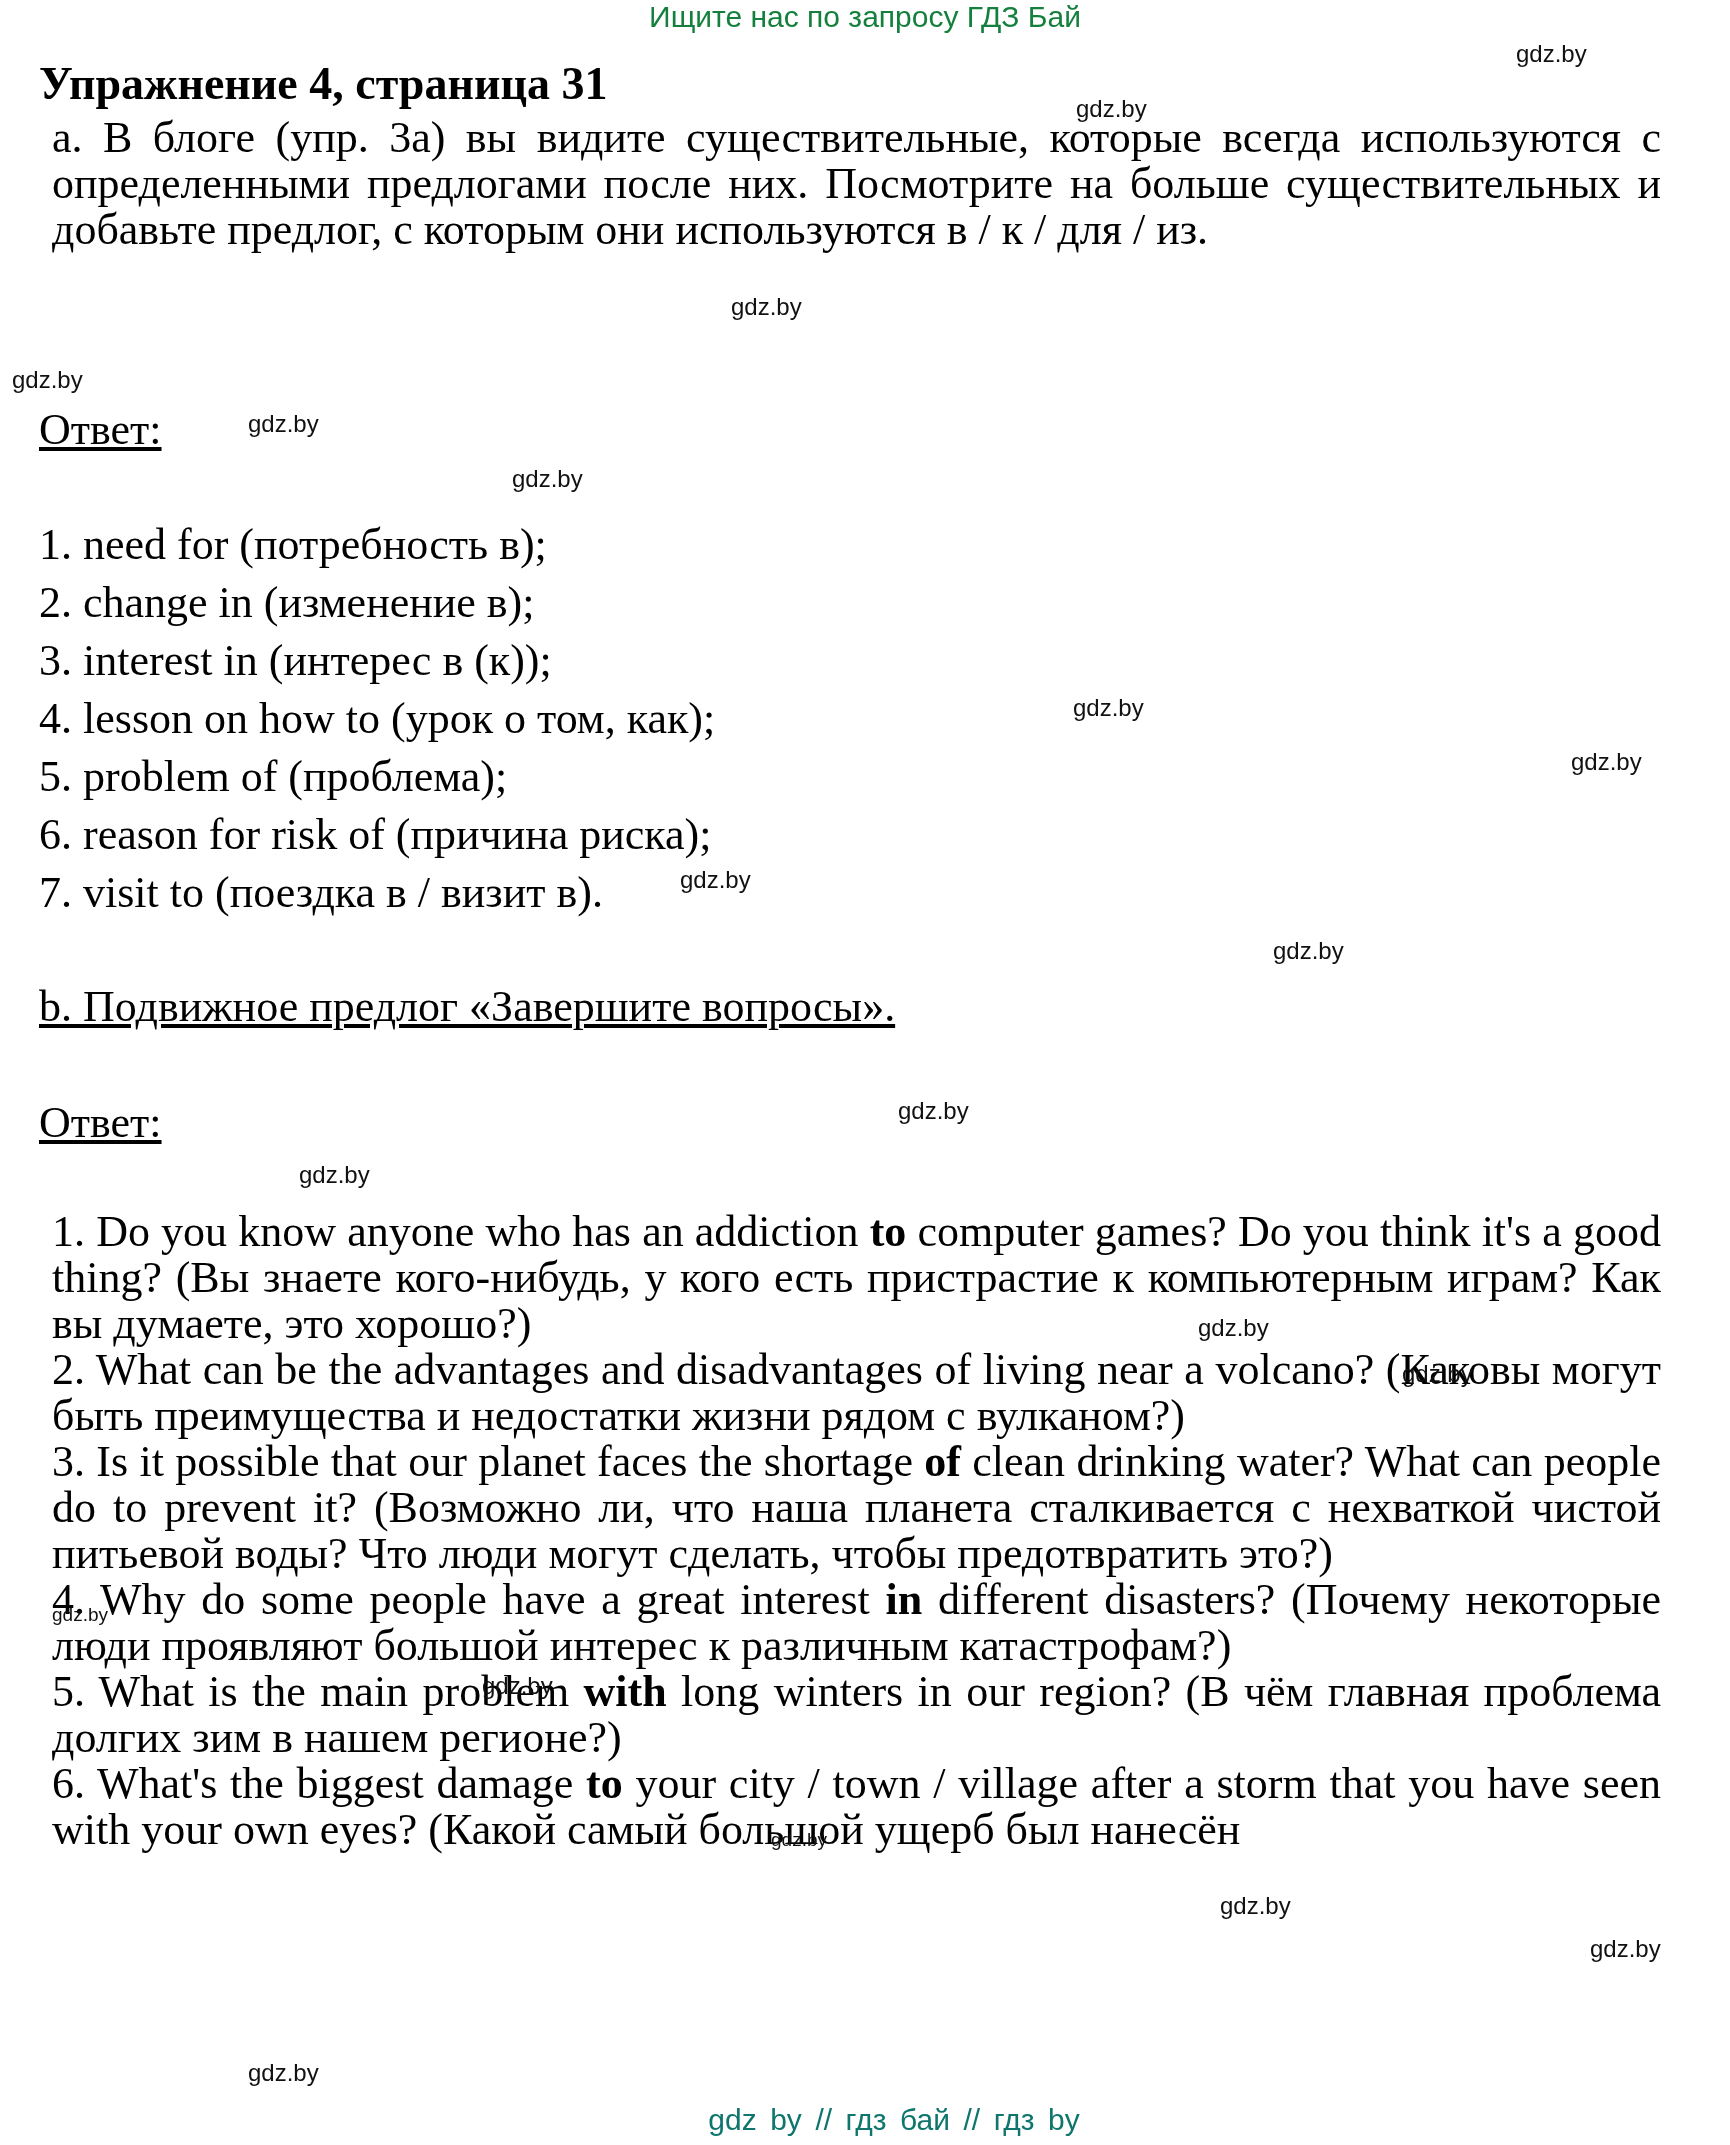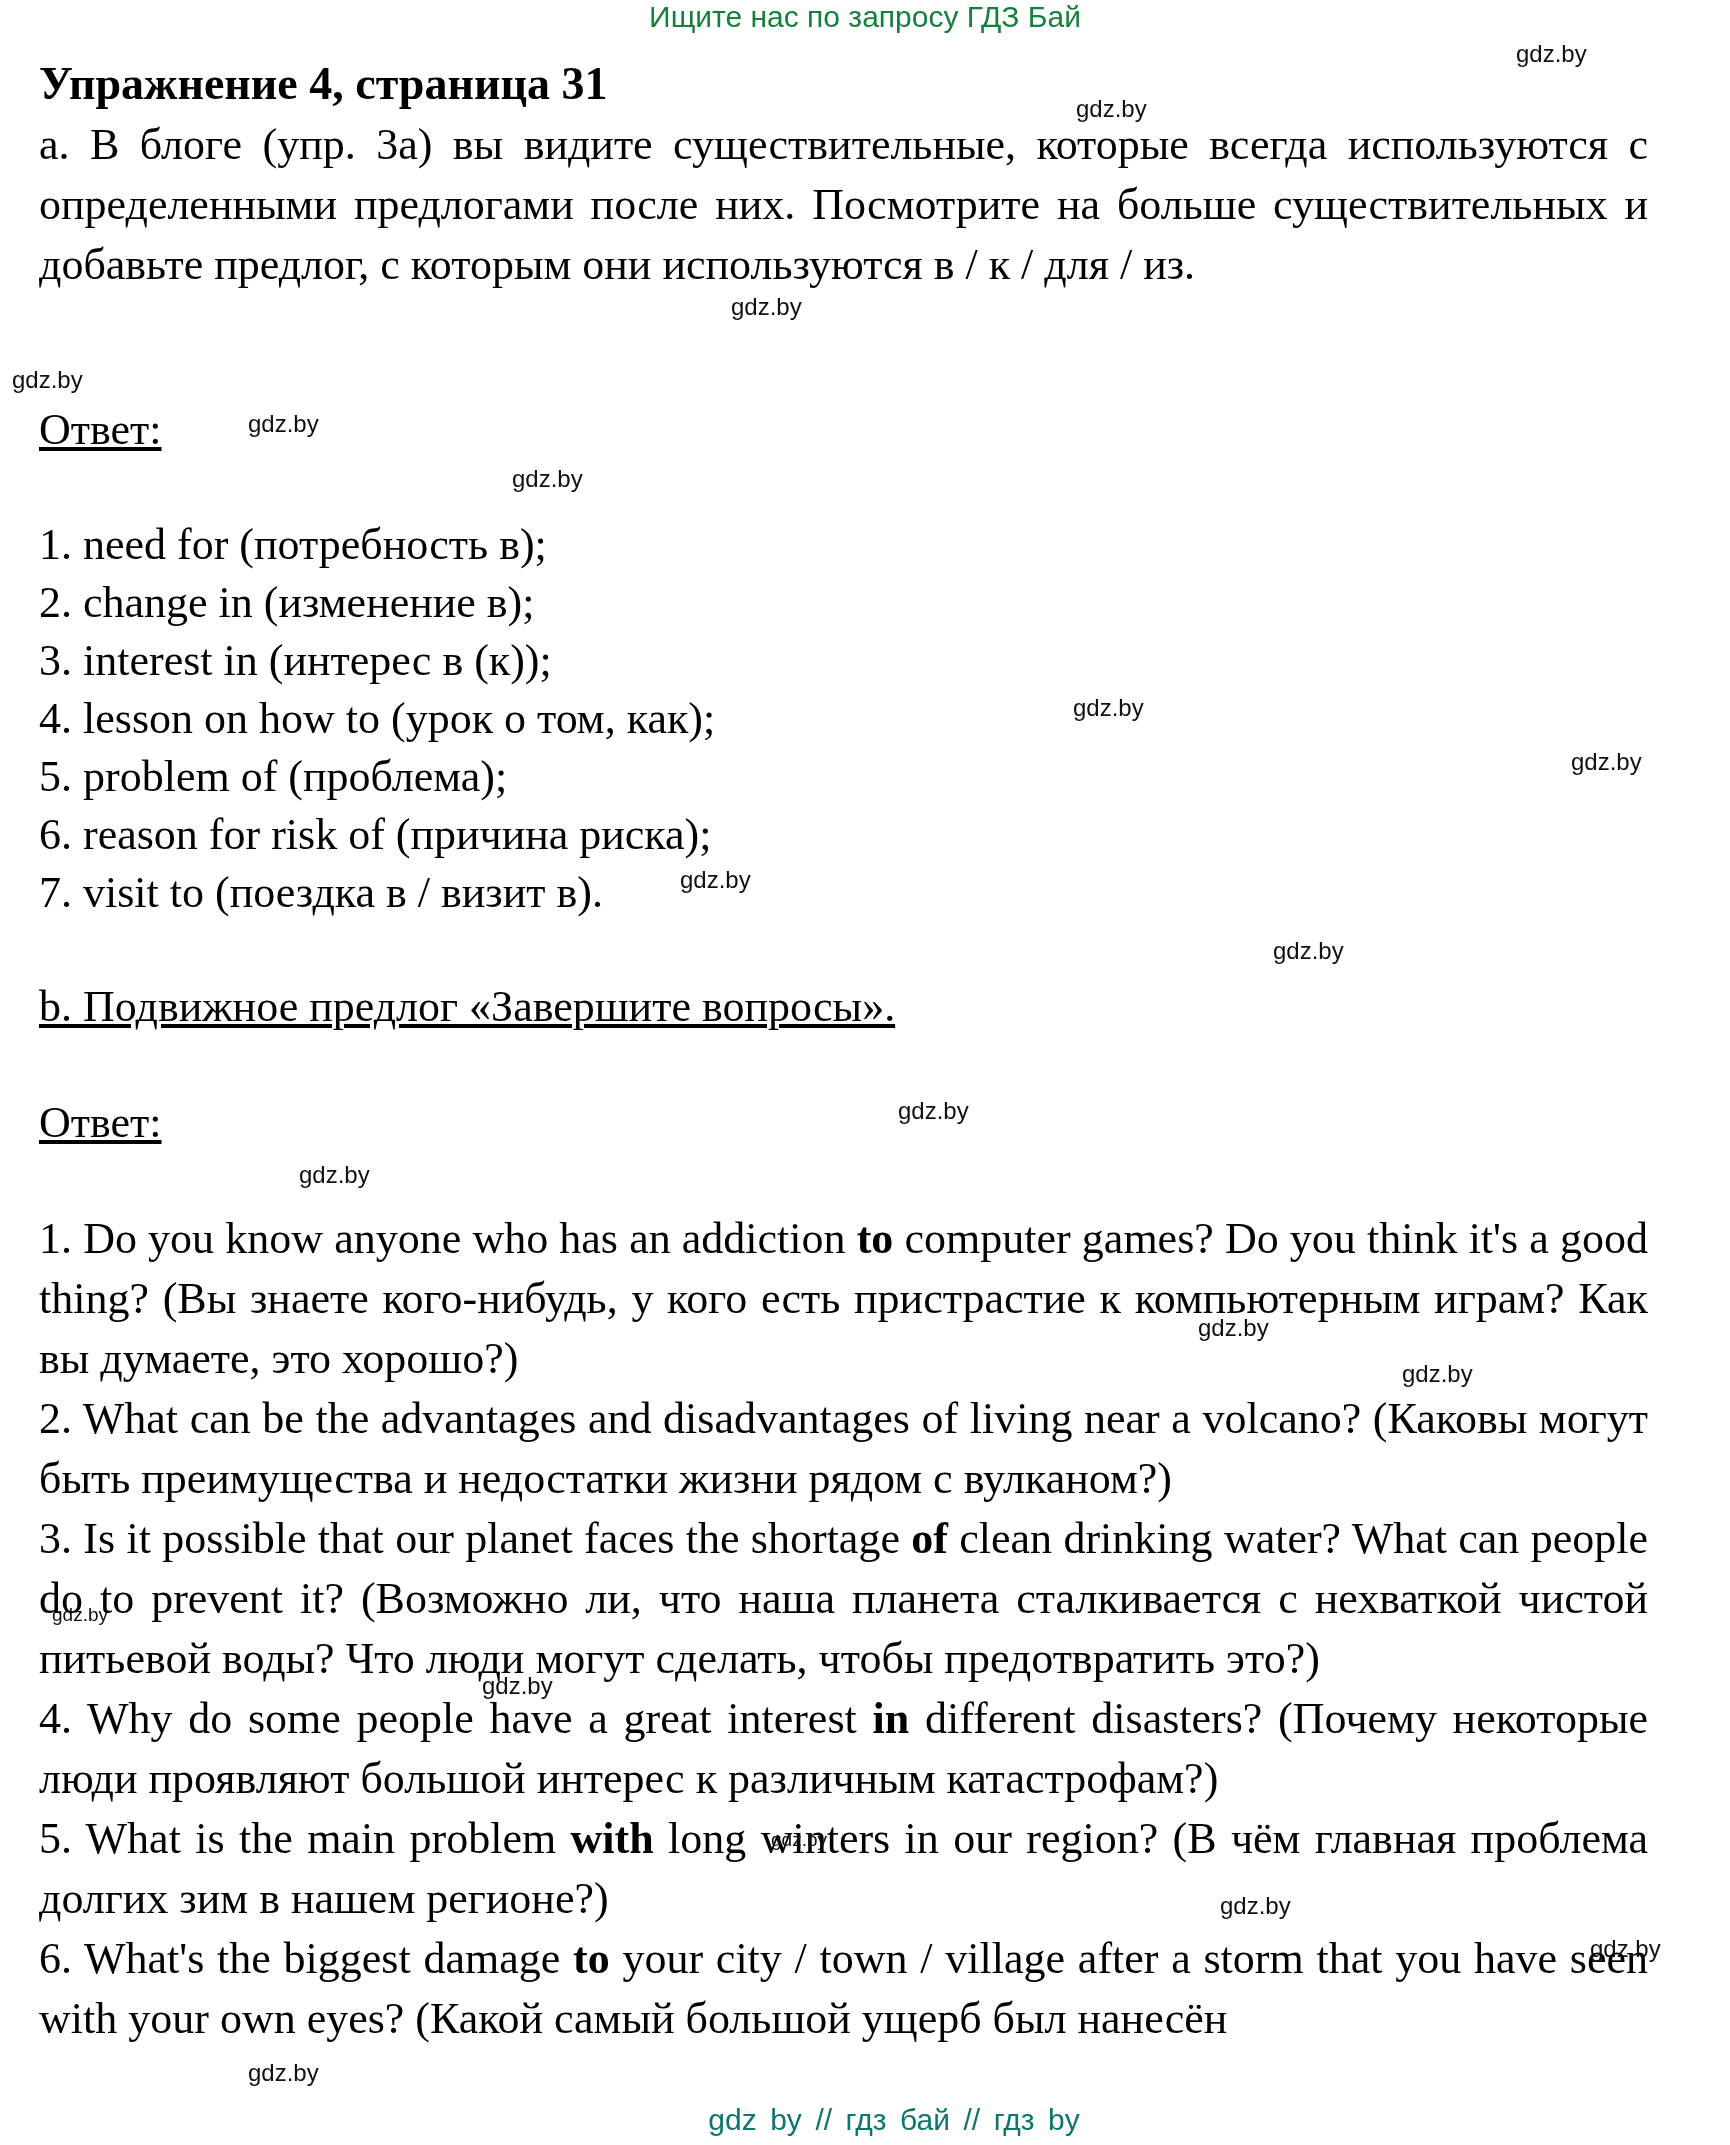--- a/index.html
+++ b/index.html
@@ -4,21 +4,21 @@
 <style>
   html, body { margin:0; padding:0; background:#ffffff; }
   body { width:1730px; height:2146px; position:relative; overflow:hidden;
          font-family:"Liberation Serif", serif; color:#000; }
   .banner { position:absolute; left:0; width:1730px; top:0; text-align:center;
             font-family:"Liberation Sans", sans-serif; font-size:30px; color:#15803d; line-height:34px; }
   .footer { position:absolute; left:0; width:1730px; top:2103px; text-align:center;
             font-family:"Liberation Sans", sans-serif; font-size:30px; color:#0f766e; line-height:34px; word-spacing:5.2px;margin-left:29px; }
   .wm { position:absolute; font-family:"Liberation Sans", sans-serif; font-size:24px; color:#111; line-height:26px; }
   .title { position:absolute; left:39px; top:55px; font-size:46px; font-weight:bold; line-height:57px; }
-  .block { position:absolute; left:39px; width:1609px; font-size:44px; line-height:60px; }
+  .block { position:absolute; left:52px; width:1609px; font-size:44px; line-height:46px; }
   .just { text-align:justify; text-align-last:left; }
   .line { display:block; white-space:nowrap; }
   .ans { position:absolute; left:39px; font-size:44px; line-height:52px;text-decoration:underline; }
   .list { position:absolute; left:39px; font-size:44px; line-height:58px; }
   .q { display:block; text-align:justify; text-align-last:left; }
   b { font-weight:bold; }
 </style>
 </head>
 <body>
 

